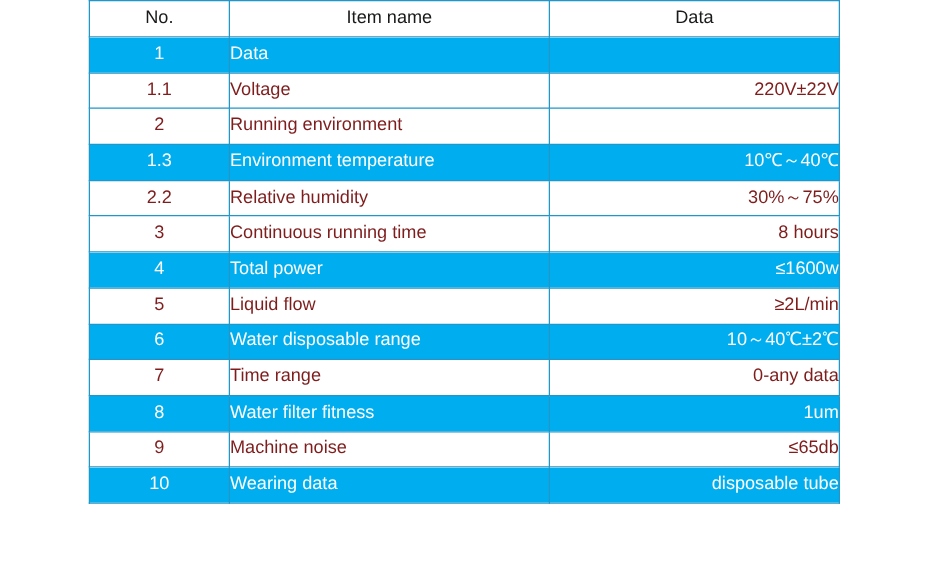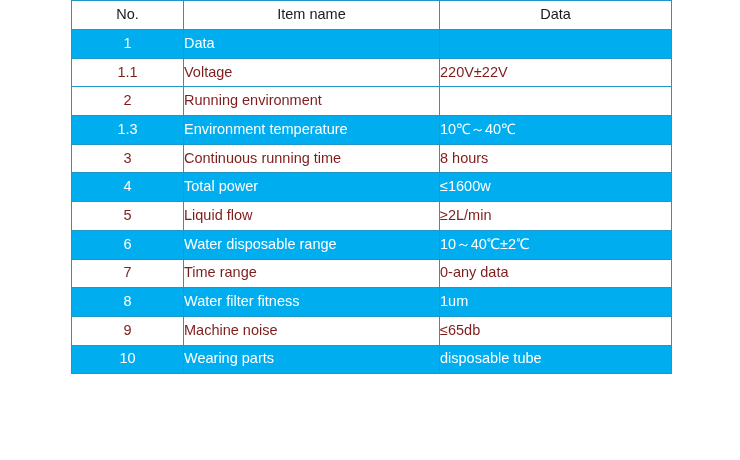--- a/index.html
+++ b/index.html
@@ -47,21 +47,21 @@
   col.c-data { width: 232px; }
 
   td.no {
     text-align: center;
   }
   td.item {
     text-align: left;
     padding-left: 11px;
   }
   td.data {
-    text-align: left;
+    text-align: right;
   }
   tr.hl td {
     background: #00AEEF;
     color: #ffffff;
   }
   tr.header td {
     background: #ffffff;
     color: #1a1a1a;
     text-align: center;
     height: 29px;
@@ -102,20 +102,25 @@
         <td class="no">2</td>
         <td class="item">Running environment</td>
         <td class="data"></td>
       </tr>
       <tr class="hl">
         <td class="no">1.3</td>
         <td class="item">Environment temperature</td>
         <td class="data">10℃～40℃</td>
       </tr>
       <tr>
+        <td class="no">2.2</td>
+        <td class="item">Relative humidity</td>
+        <td class="data">30%～75%</td>
+      </tr>
+      <tr>
         <td class="no">3</td>
         <td class="item">Continuous running time</td>
         <td class="data">8 hours</td>
       </tr>
       <tr class="hl">
         <td class="no">4</td>
         <td class="item">Total power</td>
         <td class="data">≤1600w</td>
       </tr>
       <tr>
@@ -138,18 +143,18 @@
         <td class="item">Water filter fitness</td>
         <td class="data">1um</td>
       </tr>
       <tr>
         <td class="no">9</td>
         <td class="item">Machine noise</td>
         <td class="data">≤65db</td>
       </tr>
       <tr class="hl">
         <td class="no">10</td>
-        <td class="item">Wearing parts</td>
+        <td class="item">Wearing data</td>
         <td class="data">disposable tube</td>
       </tr>
     </tbody>
   </table>
 </div>
 
 </body></html>

